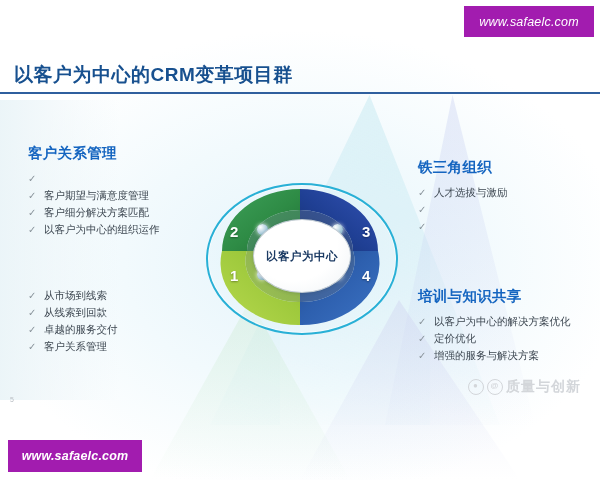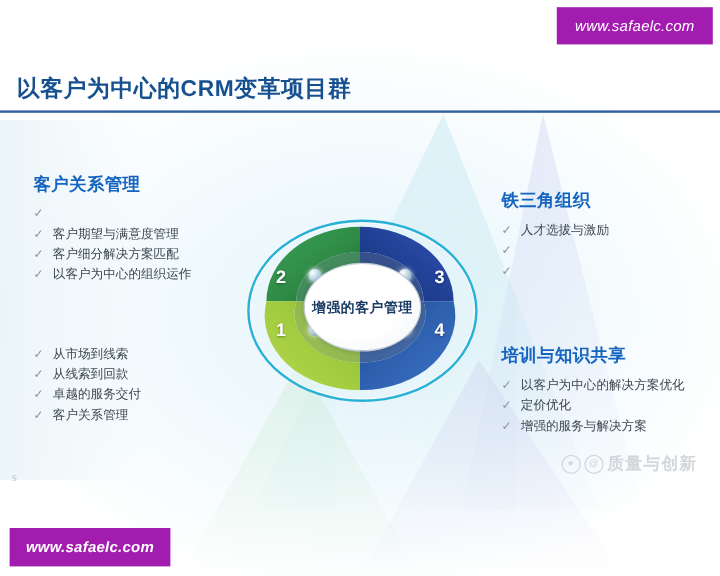--- a/index.html
+++ b/index.html
@@ -298,21 +298,21 @@
     <div class="segnum" id="num2">2</div>
     <div class="segnum" id="num3">3</div>
     <div class="segnum" id="num4">4</div>
 
     <div class="node" id="node2"></div>
     <div class="node" id="node1"></div>
     <div class="node" id="node3"></div>
     <div class="node" id="node4"></div>
 
     <div class="core">
-      <span>增强的客户管理</span>
+      <span>以客户为中心</span>
     </div>
   </div>
 
   <div class="wm-box" id="wm-top">www.safaelc.com</div>
   <div class="wm-box" id="wm-bottom">www.safaelc.com</div>
   <div id="wm-faint">
     <span class="wicon">●</span>
     <span class="wicon">@</span>
     <span>质量与创新</span>
   </div>

